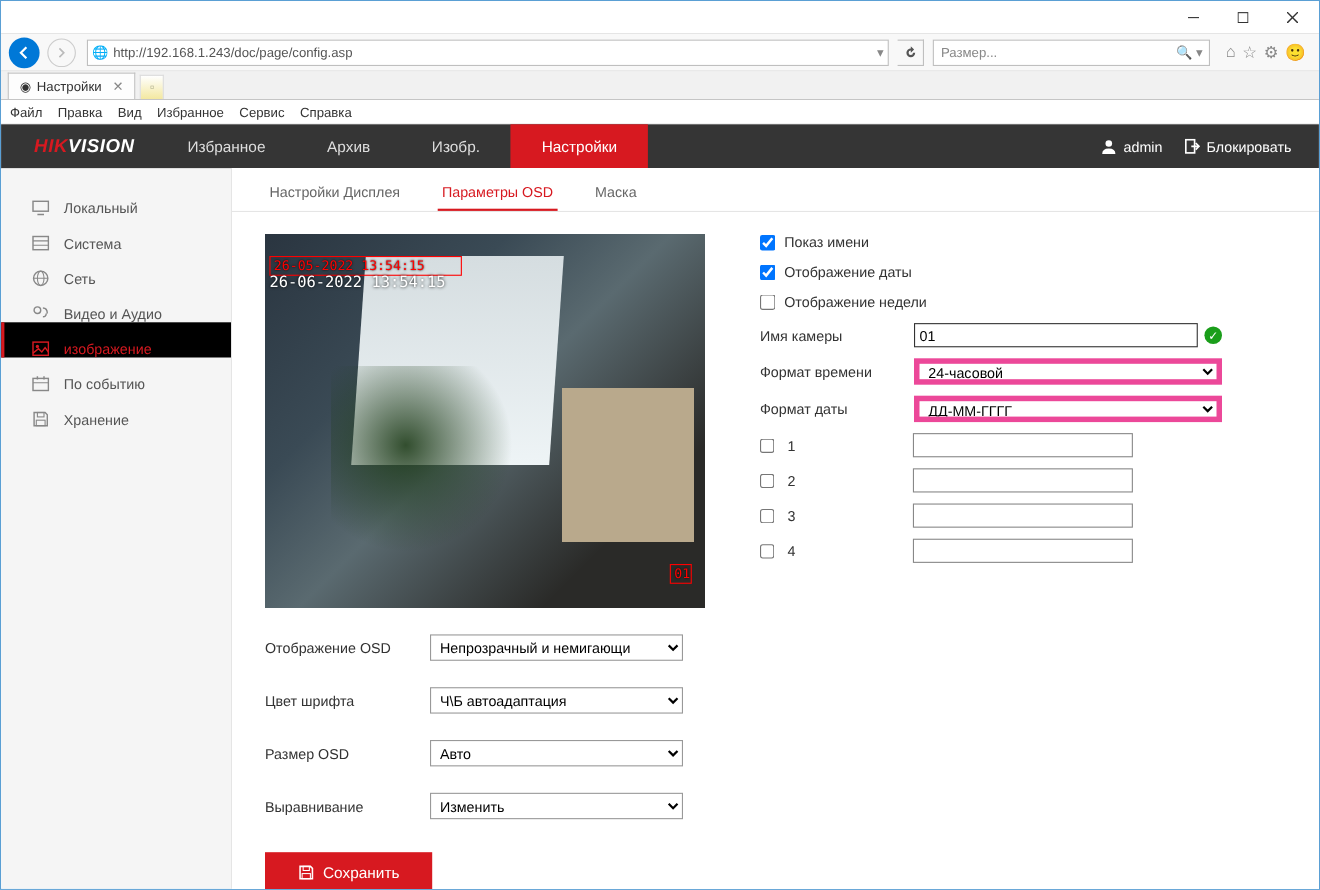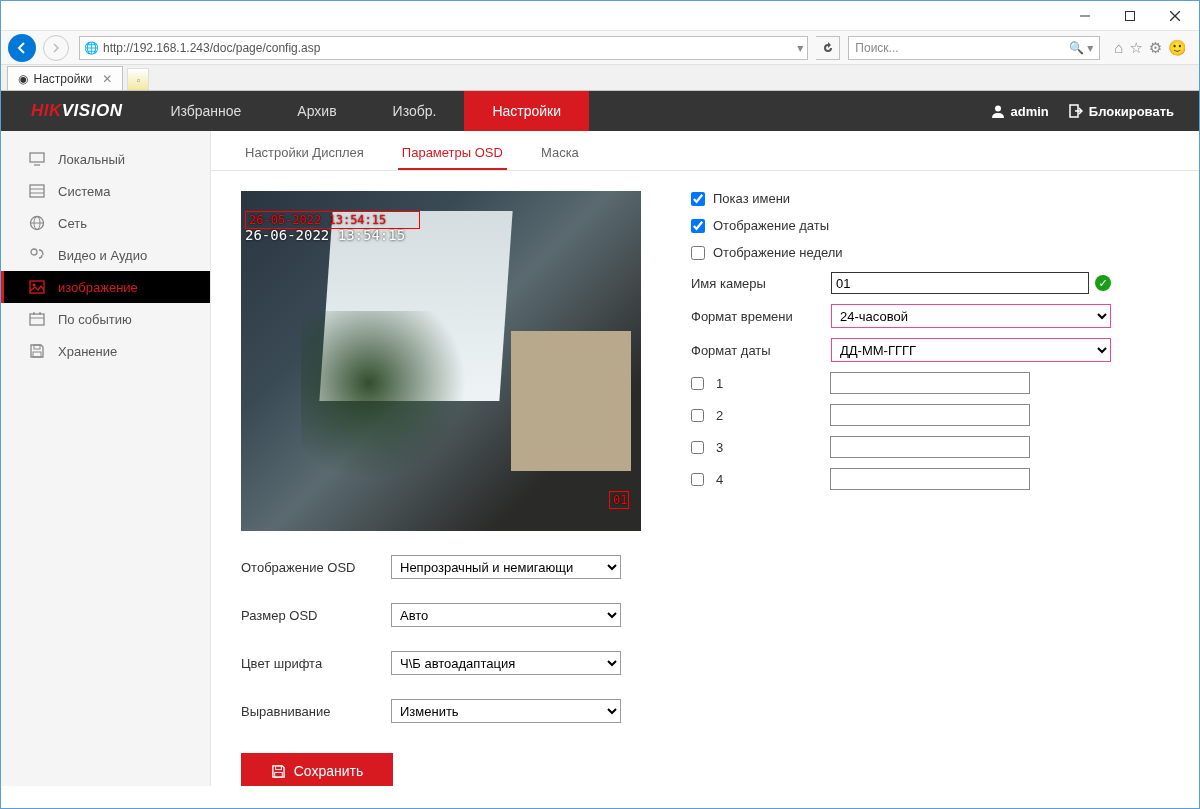--- a/index.html
+++ b/index.html
@@ -26,27 +26,27 @@
 .menubar span { cursor: pointer; }
 
 .app { height: calc(809px - 30px - 34px - 26px - 22px - 2px); display: flex; flex-direction: column; }
 .header { height: 40px; background: #353535; display: flex; align-items: center; color: #fff; }
 .logo { padding: 0 20px 0 30px; font-weight: bold; font-style: italic; font-size: 17px; letter-spacing: 0.5px; }
 .logo .hik { color: #d71920; }
 .logo .vision { color: #fff; }
 .main-tabs { display: flex; height: 100%; }
 .main-tab { padding: 0 28px; display: flex; align-items: center; font-size: 14px; color: #ddd; cursor: pointer; }
 .main-tab.active { background: #d71920; color: #fff; }
-.header-right { margin-left: auto; display: flex; align-items: center; gap: 20px; padding-right: 25px; font-size: 13px; font-weight: bold; }
+.header-right { margin-left: auto; display: flex; align-items: center; gap: 20px; padding-right: 25px; font-size: 13px; }
 .header-right .user { display:flex; align-items:center; gap:6px; cursor:pointer;}
 .header-right .lock { display:flex; align-items:center; gap:6px; cursor:pointer;}
 
 .body { flex: 1; display: flex; overflow: hidden; }
 .sidebar { width: 210px; background: #f5f5f5; border-right: 1px solid #e5e5e5; padding-top: 12px; }
-.side-item { height: 32px; display: flex; align-items: center; padding: 0 14px 0 24px; font-size: 13px; color: #555; cursor: pointer; gap: 12px; border-left: 3px solid transparent;}
+.side-item { height: 32px; display: flex; align-items: flex-end; padding: 0 14px 0 24px; font-size: 13px; color: #555; cursor: pointer; gap: 12px; border-left: 3px solid transparent;}
 .side-item.active { color: #d71920; border-left: 3px solid #d71920; background:#000000;}
 .side-icon { width: 18px; display:inline-flex; align-items:center; justify-content:center; color:#888; }
 .side-item.active .side-icon { color:#d71920; }
 
 .content { flex: 1; background: #fff; overflow-y: auto; padding-bottom:20px;}
 .sub-tabs { height: 40px; display: flex; align-items: flex-end; padding: 0 30px; border-bottom: 1px solid #e5e5e5; gap: 30px; }
 .sub-tab { padding: 0 4px 8px 4px; font-size: 13px; color: #666; cursor: pointer; border-bottom: 2px solid transparent; }
 .sub-tab.active { color: #d71920; border-bottom: 2px solid #d71920; }
 
 .osd-area { display: flex; padding: 20px 30px; gap: 40px; }
@@ -62,21 +62,21 @@
 .form-row label { width: 150px; }
 .form-row select, .form-row input[type=text] { width: 230px; height: 24px; border: 1px solid #999; font-size: 13px; padding: 0 4px; background: #fff; }
 .save-btn { margin-top: 30px; width: 152px; height: 36px; background: #d71920; color: #fff; border: none; font-size: 14px; display: flex; align-items: center; justify-content: center; gap: 8px; cursor: pointer; }
 
 .right-col { flex:1; max-width:420px;}
 .chk-row { display: flex; align-items: center; font-size: 13px; color: #333; margin-bottom: 12px; gap: 8px; }
 .chk-row input[type=checkbox] { width: 14px; height: 14px; }
 .label-input-row { display: flex; align-items: center; font-size: 13px; color: #333; margin-bottom: 10px; }
 .label-input-row label { width: 140px; }
 .label-input-row input[type=text] { flex:1; height: 22px; border: 1px solid #333; padding: 0 4px; font-size: 13px; }
-.label-input-row select { flex:1; height: 24px; border: 1px solid #ec4899; padding: 0 4px; font-size: 13px; background:#fff;}
+.label-input-row select { flex:1; height: 24px; border: 5px solid #ec4899; padding: 0 4px; font-size: 13px; background:#fff;}
 .valid-icon { width: 16px; height: 16px; border-radius: 50%; background: #1a9e1a; color: #fff; display: inline-flex; align-items: center; justify-content: center; font-size: 11px; margin-left: 6px; }
 .section-header { background: #f2f2f2; padding: 8px 12px; font-size: 13px; font-weight: bold; color: #333; margin: 14px 0 12px 0; }
 .text-row { display: flex; align-items: center; font-size: 13px; margin-bottom: 10px; gap: 8px;}
 .text-row .num {width: 110px; color:#333; padding-left:4px;}
 .text-row input[type=text] { width: 200px; height: 22px; border: 1px solid #888; }
 
 .footer { text-align: center; color: #999; font-size: 12px; padding: 18px 0; }
 svg { display:block; }
 </style>
 </head>
@@ -122,21 +122,21 @@
       <span class="globe">🌐</span>
       <span>http://192.168.1.243/doc/page/config.asp</span>
       <span style="margin-left:auto; color:#888;">▾</span>
     </div>
     <div class="refresh-btn">
         <svg width="12" height="12" viewBox="0 0 12 12">
           <path d="M10 6 A4 4 0 1 1 6 2 L6 0 L9 3 L6 6 L6 4 A2 2 0 1 0 8 6 Z" fill="#555"></path>
         </svg>
       </div>
     <div class="search-bar">
-      <span>Поиск...</span>
+      <span>Размер...</span>
       <span style="margin-left:auto;color:#888;">🔍 ▾</span>
     </div>
     <div class="toolbar-icons">
       <span>⌂</span>
       <span>☆</span>
       <span>⚙</span>
       <span class="smiley">🙂</span>
     </div>
   </div>
 
@@ -144,20 +144,28 @@
     <div class="tab">
       <span style="margin-right:5px;">◉</span>
       <span>Настройки</span>
       <span class="tab-close">✕</span>
     </div>
     <div class="newtab-btn">
         <span style="font-size:11px;color:#aa8;">▫</span>
       </div>
   </div>
 
+  <div class="menubar">
+    <span>Файл</span>
+    <span>Правка</span>
+    <span>Вид</span>
+    <span>Избранное</span>
+    <span>Сервис</span>
+    <span>Справка</span>
+  </div>
 
   <div class="app">
     <div class="header">
       <div class="logo">
         <span class="hik">HIK</span><span class="vision">VISION</span>
       </div>
       <div class="main-tabs">
         <div class="main-tab">Избранное</div>
         <div class="main-tab">Архив</div>
         <div class="main-tab">Изобр.</div>
@@ -268,26 +276,26 @@
               <div class="overlay-red" style="left:4px; top:20px; width:175px;">26-05-2022 13:54:15</div>
               <div class="overlay-white" style="left:4px; top:36px;">26-06-2022 13:54:15</div>
               <div class="overlay-red" style="right:12px; bottom:22px; width:20px; text-align:center;">01</div>
             </div>
 
             <div class="form-row">
               <label>Отображение OSD</label>
               <select><option>Непрозрачный и немигающи</option></select>
             </div>
             <div class="form-row">
+              <label>Цвет шрифта</label>
+              <select><option>Ч\Б автоадаптация</option></select>
+            </div>
+            <div class="form-row">
               <label>Размер OSD</label>
               <select><option>Авто</option></select>
-            </div>
-            <div class="form-row">
-              <label>Цвет шрифта</label>
-              <select><option>Ч\Б автоадаптация</option></select>
             </div>
             <div class="form-row">
               <label>Выравнивание</label>
               <select><option>Изменить</option></select>
             </div>
 
             <button class="save-btn">
               <svg width="15" height="15" viewBox="0 0 16 16">
                   <path d="M2 2 L12 2 L14 4 L14 14 L2 14 Z" fill="none" stroke="#fff" stroke-width="1.5"></path>
                   <rect x="4" y="9" width="8" height="5" fill="none" stroke="#fff"></rect>

